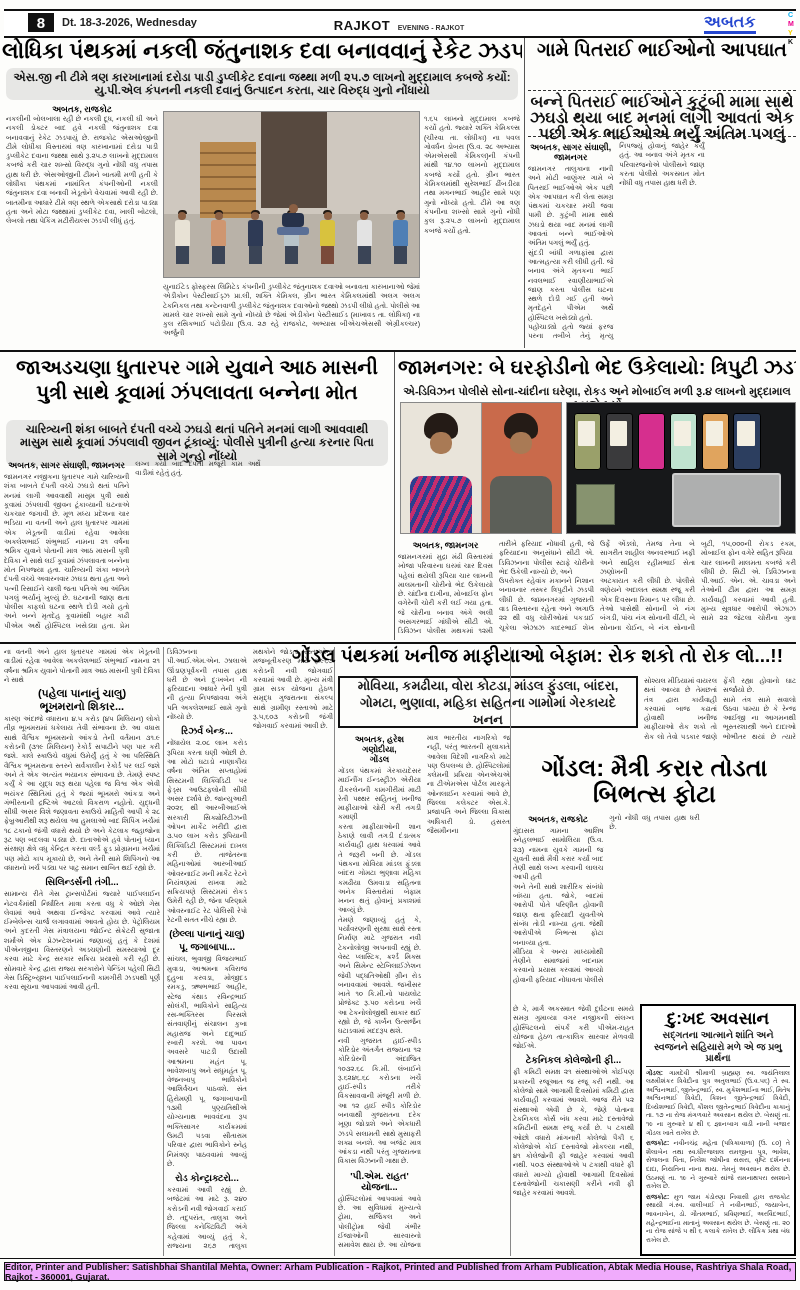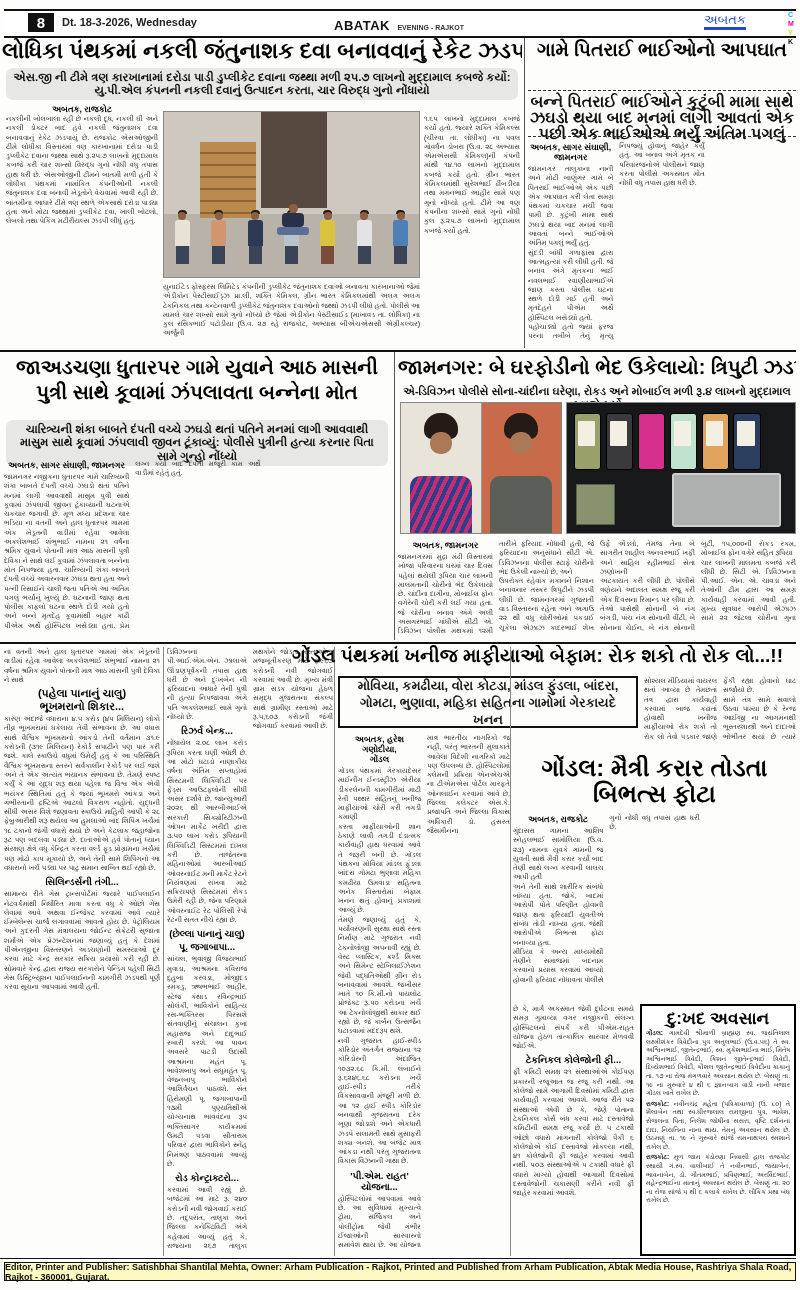--- a/index.html
+++ b/index.html
@@ -6,21 +6,21 @@
   body{width:800px;height:1290px;position:relative;background:#fdfdfb;
        font-family:"Liberation Sans","DejaVu Sans",sans-serif;color:#1a1a1a;overflow:hidden;}
   .abs{position:absolute;}
   
   .hdrbar{border-top:2px solid #111;border-bottom:2.5px solid #111;background:#fff;}
   .pgno{background:#111;color:#fff;font-weight:bold;font-size:15px;display:flex;align-items:center;justify-content:center;}
   .date{font-size:11px;font-weight:bold;color:#222;}
   .ctr{text-align:center;}
   .mast-title{font-weight:bold;font-size:13px;letter-spacing:.5px;color:#111;display:inline;}
   .mast-ed{font-size:7px;font-weight:bold;color:#333;display:inline;margin-left:3px;}
-  .logo{font-weight:normal;font-size:13px;color:#2547d0;border-bottom:3px solid #2547d0;line-height:1.1;}
+  .logo{font-weight:bold;font-size:16px;color:#2547d0;border-bottom:3px solid #2547d0;line-height:1.1;}
   .regmarks{display:flex;flex-direction:column;font-size:7px;font-weight:bold;line-height:9px;}
   
   .hl{font-weight:bold;color:#000;text-align:center;white-space:nowrap;overflow:hidden;}
   .hl2{font-weight:bold;color:#000;text-align:center;overflow:hidden;}
   .subbox{background:#e7e7e5;border-radius:7px;font-weight:bold;text-align:center;
           font-size:11.5px;line-height:13.5px;display:flex;align-items:center;justify-content:center;padding:2px 6px;box-sizing:border-box;color:#111;}
   .subplain{font-weight:bold;text-align:center;font-size:16px;line-height:16px;color:#111;}
   .dash{border-top:1.5px dashed #333;height:0;}
   .borderbox{border:2px solid #111;font-weight:bold;text-align:center;font-size:13px;line-height:17px;
              display:flex;align-items:center;justify-content:center;padding:2px 4px;box-sizing:border-box;}
@@ -60,30 +60,30 @@
   .slip{position:absolute;left:12%;top:12%;width:70%;height:45%;background:#f3efe2;border-radius:1px;}
   .note{position:absolute;left:4%;bottom:6%;width:16%;height:30%;background:#87936f;border:1px solid #55604a;}
   .tray{position:absolute;right:6%;bottom:5%;width:46%;height:38%;background:rgba(225,225,225,.75);border:2px solid #cfcfcf;border-radius:3px;}
   
   .obit{border:2px solid #000;box-sizing:border-box;padding:3px 4px;background:#fff;}
   .obit-title{font-weight:bold;font-size:17px;text-align:center;line-height:20px;color:#000;}
   .obit-sub{font-weight:bold;font-size:9.5px;line-height:11.5px;text-align:center;border-bottom:1px solid #333;padding-bottom:2px;margin-bottom:2px;}
   .obit .bt{font-size:6.5px;line-height:8.6px;}
   .obit b{font-weight:bold;}
   
-  .footerbox{border:1.5px solid #111;font-weight:bold;font-size:9px;display:flex;align-items:center;justify-content:center;color:#111;background:#fef9c3;}
+  .footerbox{border:1.5px solid #111;font-weight:bold;font-size:9px;display:flex;align-items:center;justify-content:center;color:#111;background:#f0abfc;}
 </style>
 </head>
 <body>
 
 <div class="abs hdrbar" style="left:4px;top:9px;width:792px;height:25px;">
   <div class="abs pgno" style="left:24px;top:2px;width:26px;height:19px;">8</div>
   <div class="abs date" style="left:58px;top:5px;">Dt. 18-3-2026, Wednesday</div>
   <div class="abs ctr" style="left:300px;top:5px;width:190px;">
-    <span class="mast-title">ABATAK</span>
+    <span class="mast-title">RAJKOT</span>
     <span class="mast-ed">EVENING - RAJKOT</span>
   </div>
   <div class="abs logo" style="left:700px;top:2px;">અબતક</div>
 </div>
 <div class="abs regmarks" style="left:788px;top:10px;">
   <span style="color:#00aeef;">C</span>
   <span style="color:#ec008c;">M</span>
   <span style="color:#f5d000;">Y</span>
   <span style="color:#111;">K</span>
 </div>
@@ -270,20 +270,21 @@
   <div class="bt">મીડિયા કે અન્ય માધ્યમોથી તેણીને સમાજમાં બદનામ કરવાનો પ્રયાસ કરવામાં આવ્યો હોવાની ફરિયાદ નોંધાવતા પોલીસે ગુનો નોંધી વધુ તપાસ હાથ ધરી છે.</div>
 </div>
 <div class="abs clip" style="left:513px;top:1004px;width:121px;height:252px;">
   <div class="bt">છે કે, માર્ગ અકસ્માત જેવી દુર્ઘટના સમયે સમગ્ર ગુમાવ્યા વગર નજીકની સંલગ્ન હોસ્પિટલનો સંપર્ક કરી પીએમ-રાહત યોજના હેઠળ તાત્કાલિક સારવાર મેળવવી જોઈએ.</div>
   <div class="subhd">ટેકનિકલ કોલેજોની ફી...</div>
   <div class="bt">ફી કમિટી સમક્ષ ૨૧ સંસ્થાઓએ કોઈપણ પ્રકારની રજૂઆત જ રજૂ કરી નથી. આ કોલેજો સામે આગામી દિવસોમાં કમિટી દ્વારા કાર્યવાહી કરવામાં આવશે. આજ રીતે ૫૨ સંસ્થાઓ એવી છે કે, જેણે પોતાના ટેકનિકલ કોર્સ બંધ કરવા માટે દસ્તાવેજો કમિટીની સમક્ષ રજૂ કર્યા છે. ૫ ટકાથી ઓછો વધારો માંગનારી કોલેજો પૈકી ૬ કોલેજોએ કોઈ દસ્તાવેજો મોકલ્યા નથી, ૪૧ કોલેજોની ફી જાહેર કરવામાં આવી નથી. ૫૦૩ સંસ્થાઓએ ૫ ટકાથી વધારે ફી વધારો માગ્યો હોવાથી આગામી દિવસોમાં દસ્તાવેજોની ચકાસણી કરીને નવી ફી જાહેર કરવામાં આવશે.</div>
 </div>
 
 <div class="abs obit" style="left:640px;top:1004px;width:156px;height:252px;">
   <div class="obit-title">દુ:ખદ અવસાન</div>
+  <div class="obit-sub">સદ્ગતના આત્માને શાંતિ અને સ્વજનને સહિયારો મળે એ જ પ્રભુ પ્રાર્થના</div>
   <div class="bt"><b>ગોંડલ:</b><span> ગામદેવી શ્રીમાળી બ્રાહ્મણ સ્વ. જયંતિલાલ લક્ષ્મીશંકર ત્રિવેદીના પુત્ર અતુલભાઈ (ઉ.વ.૫૬) તે સ્વ. અશ્વિનભાઈ, જીતેન્દ્રભાઈ, સ્વ. મુકેશભાઈના ભાઈ, મિતેષ અશ્વિનભાઈ ત્રિવેદી, કિશન જીતેન્દ્રભાઈ ત્રિવેદી, દિવ્યેશભાઈ ત્રિવેદી, કૌશલ જીતેન્દ્રભાઈ ત્રિવેદીના કાકાનું તા. ૧૭ ના રોજ મંગળવારે અવસાન થયેલ છે. બેસણું તા. ૧૯ ના ગુરુવારે ૪ થી ૬ જ્ઞાનબાગ વાડી નાની બજાર ગોંડલ ખાતે રાખેલ છે.</span></div>
   <div class="bt" style="margin-top:2px;"><b>રાજકોટ:</b><span> નવીનચંદ્ર મહેતા (પત્રિકાવાળા) (ઉ. ૮૦) તે શૈલાબેન તથા સ્વ.ધીરજલાલ રામજીના પુત્ર, ભાવેશ, સેજલના પિતા, નિલેશ જોષીના સસરા, વૃષ્ટિ દર્શનના દાદા, નિયતિના નાના થાય. તેમનું અવસાન થયેલ છે. ઉઠમણું તા. ૧૯ ને ગુરુવારે સાંજે રામનાથપરા સ્મશાને રાખેલ છે.</span></div>
   <div class="bt" style="margin-top:2px;"><b>રાજકોટ:</b><span> મુળ જામ કંડોરણા નિવાસી હાલ રાજકોટ સ્થાયી ગં.સ્વ. વાલીબાઈ તે નવીનભાઈ, જયાબેન, ભાવનાબેન, ડો. ગૌતમભાઈ, પ્રવિણભાઈ, અરવિંદભાઈ, મહેન્દ્રભાઈના માતાનું અવસાન થયેલ છે. બેસણું તા. ૨૦ ના રોજ સાંજે ૫ થી ૬ કલાકે રાખેલ છે. લૌકિક પ્રથા બંધ રાખેલ છે.</span></div>
 </div>
 
 <div class="abs hrule" style="left:0;top:1258px;width:796px;height:1px;"></div>
 <div class="abs footerbox" style="left:4px;top:1262px;width:790px;height:17px;">Editor, Printer and Publisher: Satishbhai Shantilal Mehta, Owner: Arham Publication - Rajkot, Printed and Published from Arham Publication, Abtak Media House, Rashtriya Shala Road, Rajkot - 360001, Gujarat.</div>
 
 <div class="abs" style="left:30px;top:1284px;">
   

